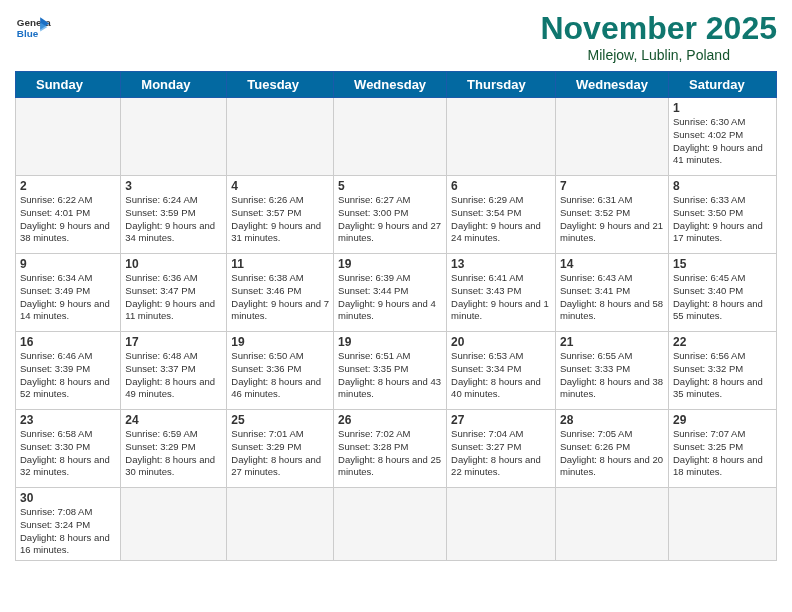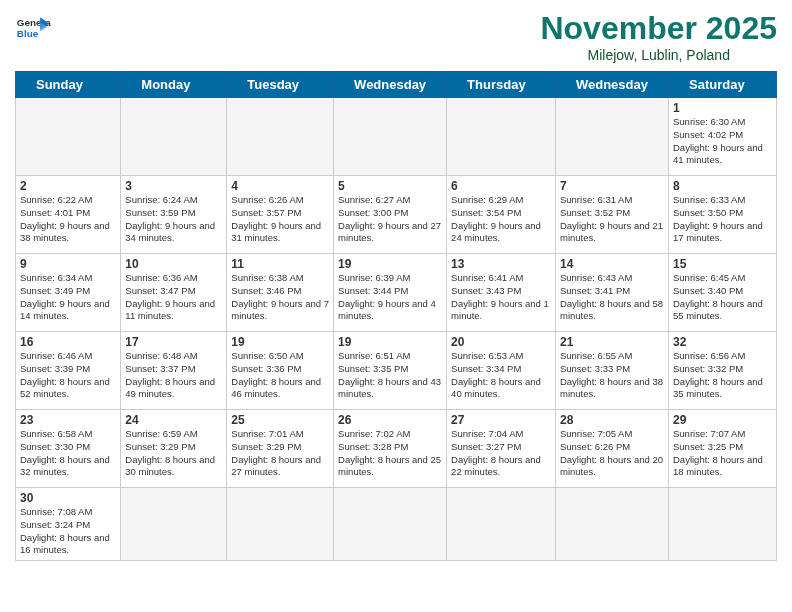--- a/index.html
+++ b/index.html
@@ -252,21 +252,21 @@
 Sunset: 3:34 PM
 Daylight: 8 hours and 40 minutes.</div>
           </td>
           <td>
             <span class="day-number">21</span>
             <div class="day-info">Sunrise: 6:55 AM
 Sunset: 3:33 PM
 Daylight: 8 hours and 38 minutes.</div>
           </td>
           <td>
-            <span class="day-number">32</span>
+            <span class="day-number">22</span>
             <div class="day-info">Sunrise: 6:56 AM
 Sunset: 3:32 PM
 Daylight: 8 hours and 35 minutes.</div>
           </td>
         </tr>
         <tr>
           <td>
             <span class="day-number">23</span>
             <div class="day-info">Sunrise: 6:58 AM
 Sunset: 3:30 PM

